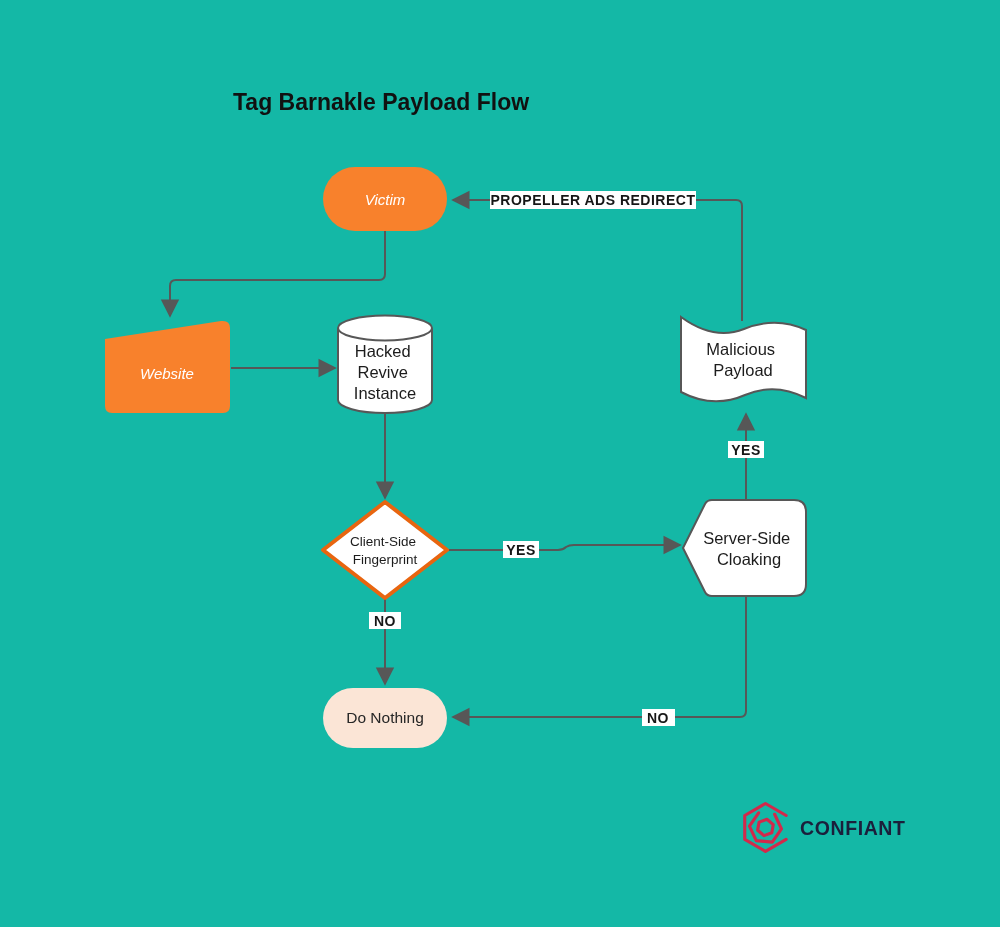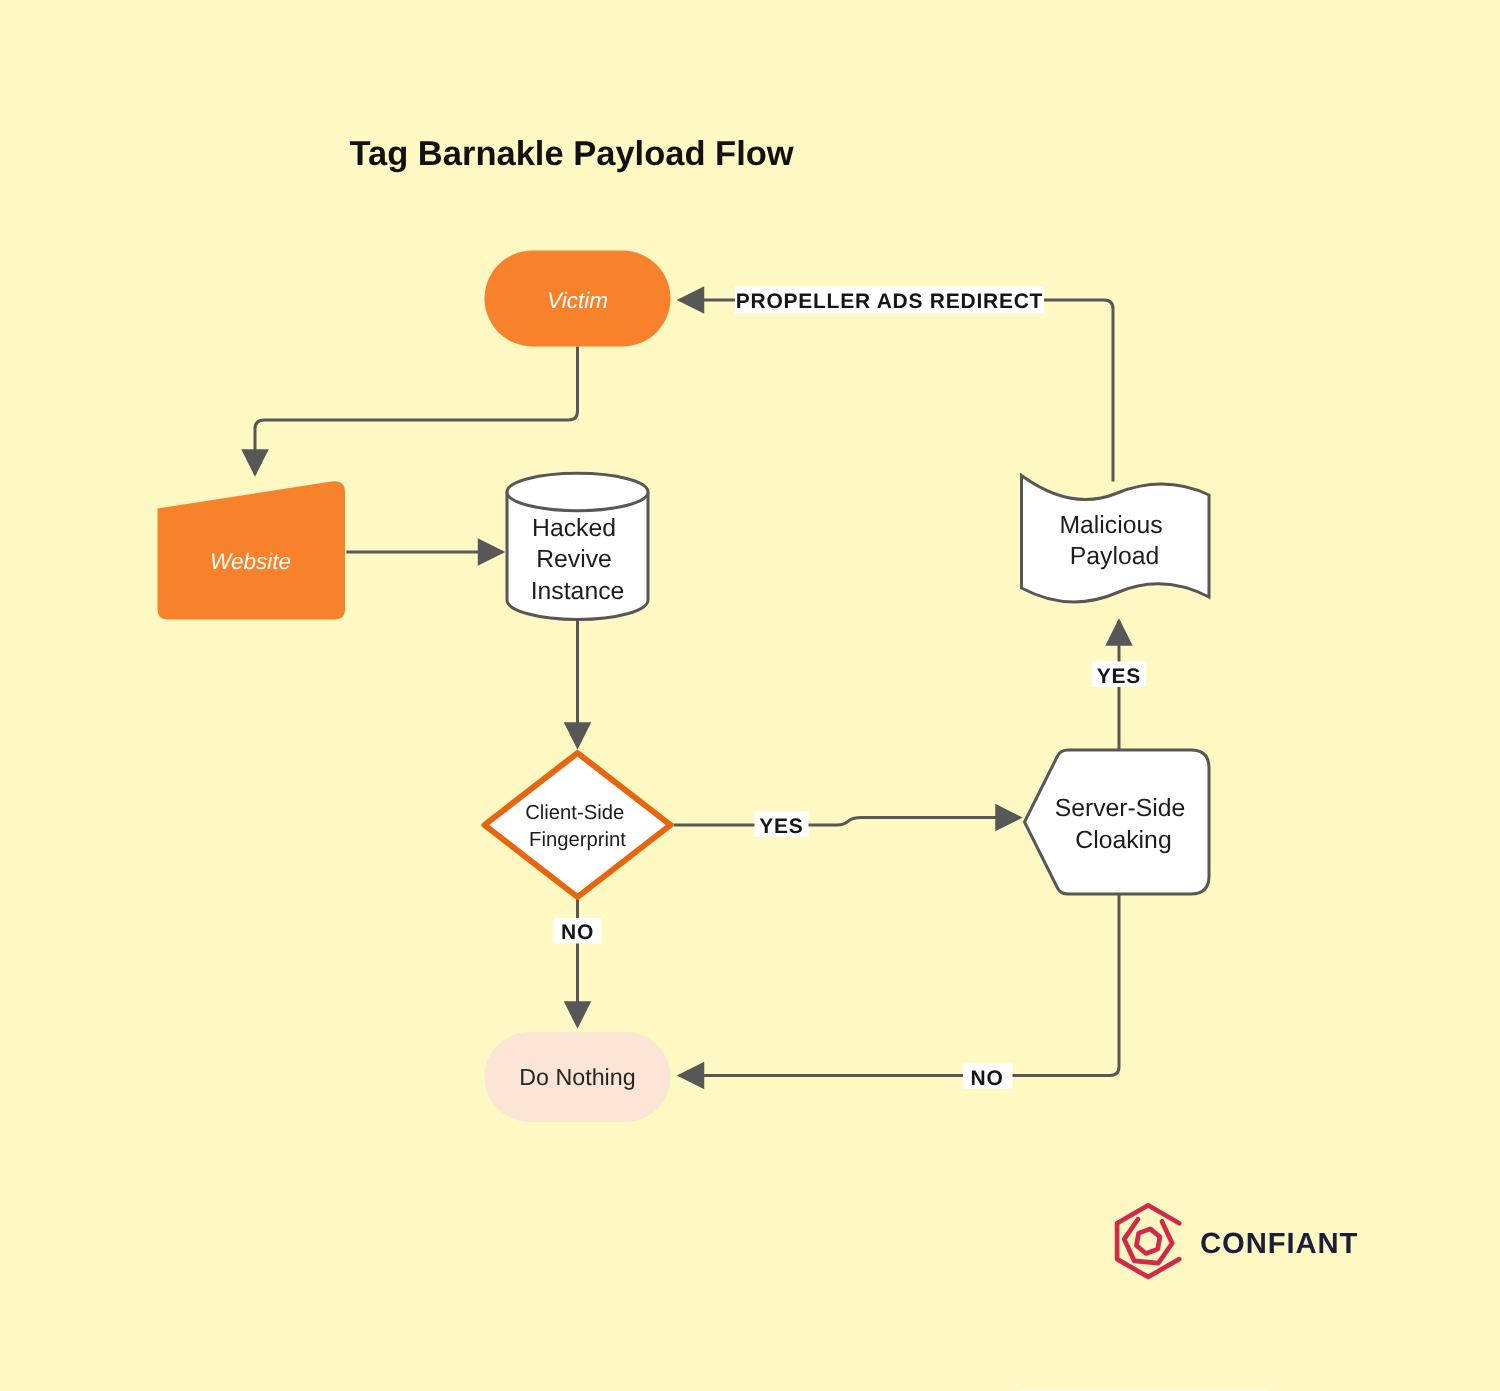--- a/index.html
+++ b/index.html
@@ -5,21 +5,21 @@
   html, body {
     margin: 0;
     padding: 0;
     background: #ffffff;
     font-family: "Liberation Sans", sans-serif;
   }
   .canvas {
     position: relative;
     width: 1000px;
     height: 927px;
-    background: #fef9c3;
+    background: #14b8a6;
     overflow: hidden;
   }
   svg text {
     font-family: "Liberation Sans", sans-serif;
   }
   .title-text {
     font-size: 23px;
     font-weight: bold;
     fill: #111111;
   }

